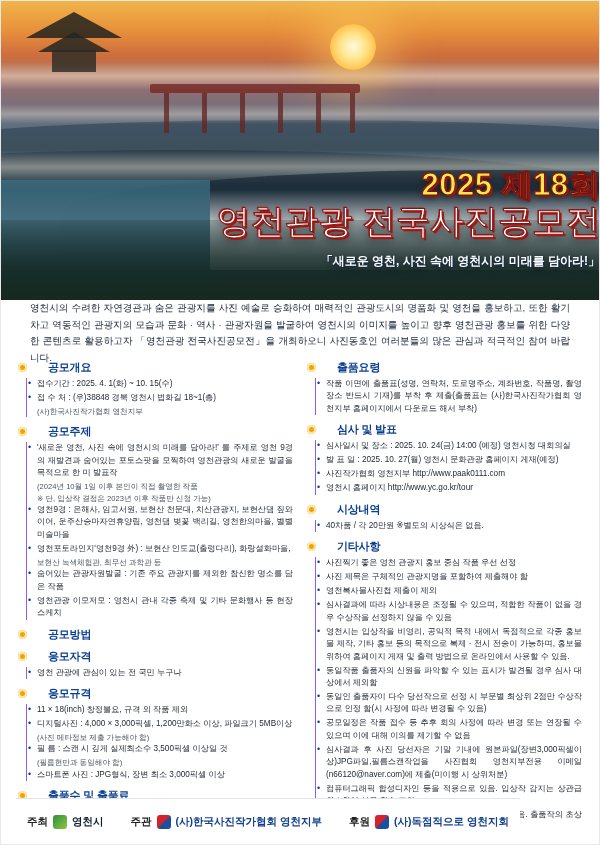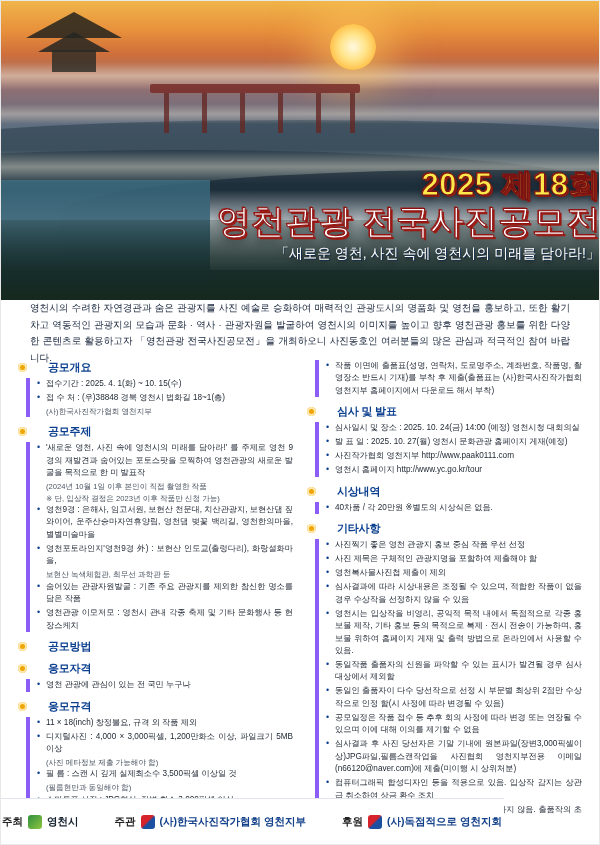--- a/index.html
+++ b/index.html
@@ -51,45 +51,45 @@
     text-shadow:2px 2px 0 #8a1a12, -1px -1px 0 #8a1a12, 0 3px 6px rgba(0,0,0,.55);
   }
   .t-main{
     margin-top:0;
     font-size:34px;font-weight:normal;letter-spacing:0px;line-height:1.12;
     color:#ffffff;
     -webkit-text-stroke:1px #8c1111;
     text-shadow:2px 2px 0 #9c1a12, -1px -1px 0 #9c1a12, 0 4px 8px rgba(0,0,0,.6);
   }
   .t-sub{
-    margin-top:5px;
-    font-size:14px;font-weight:normal;color:#ffffff;
+    margin-top:13px;
+    font-size:12px;font-weight:bold;color:#ffffff;
     text-shadow:1px 1px 0 #122c4e, 0 2px 6px rgba(0,0,0,.7);
   }
 
   
   .intro{position:absolute;left:30px;top:300px;width:540px;
     font-size:9.6px;line-height:1.72;color:#16243a;text-align:justify;}
 
   
   .cols{position:absolute;left:18px;top:360px;width:564px;display:flex;gap:14px;}
   .col{width:275px;}
   .sec{margin-bottom:7px;}
   .sec-h{display:flex;align-items:center;gap:21px;margin-bottom:3px;}
   .dot{width:9px;height:9px;border-radius:50%;background:#f0a500;flex:none;
        box-shadow:0 0 0 2px #ffe9b0 inset;}
   .sec-t{font-size:11px;font-weight:bold;color:#0b3f8f;letter-spacing:-.2px;}
-  .sec-body{margin-left:8px;border-left:4px solid #8b5cf6;padding-left:7px;}
+  .sec-body{margin-left:8px;border-left:1px solid #8b5cf6;padding-left:1px;}
   .li{position:relative;padding-left:9px;font-size:8.2px;line-height:1.52;color:#1c2430;margin-bottom:1.5px;text-align:justify;}
   .li:before{content:"•";position:absolute;left:0;top:-1px;color:#0b3f8f;font-size:9px;}
   .sub{font-size:7.6px;line-height:1.5;color:#4a5461;padding-left:9px;}
 
   
-  .footer{position:absolute;left:0;bottom:0;width:504px;height:46px;background:#ffffff;
-    border-top:1px solid #e2e6ea;display:flex;align-items:center;justify-content:center;gap:36px;}
+  .footer{position:absolute;left:16px;bottom:0;width:504px;height:46px;background:#ffffff;
+    border-top:1px solid #e2e6ea;display:flex;align-items:center;justify-content:center;gap:27px;}
   .f-item{display:flex;align-items:center;gap:5px;font-size:10.5px;color:#1b2430;}
   .f-lab{font-weight:bold;color:#222;}
   .f-logo{width:14px;height:14px;border-radius:3px;background:linear-gradient(135deg,#d6222a 0%,#d6222a 45%,#1b4fa0 55%,#1b4fa0 100%);}
   .f-logo.g{background:linear-gradient(135deg,#2f8f3e,#8ec63f);}
   .f-name{font-weight:bold;}
   .f-name.blue{color:#13408a;}
   .f-name.dark{color:#14202e;}
 
   .hairline{position:absolute;left:0;top:0;width:600px;height:845px;pointer-events:none;border:1px solid #e8e8e8;box-sizing:border-box;}
 </style>
@@ -195,20 +195,24 @@
         </div>
         <div class="sec">
           <div class="sec-h">
             <span class="dot"></span>
             <span class="sec-t">출품수 및 출품료</span>
           </div>
         </div>
       </div>
     <div class="col" id="col-right">
         <div class="sec">
+          <div class="sec-h">
+            <span class="dot"></span>
+            <span class="sec-t">출품요령</span>
+          </div>
           <div class="sec-body">
             <div class="li">작품 이면에 출품표(성명, 연락처, 도로명주소, 계좌번호, 작품명, 촬영장소 반드시 기재)를 부착 후 제출(출품표는 (사)한국사진작가협회 영천지부 홈페이지에서 다운로드 해서 부착)</div>
           </div>
         </div>
         <div class="sec">
           <div class="sec-h">
             <span class="dot"></span>
             <span class="sec-t">심사 및 발표</span>
           </div>
           <div class="sec-body">

